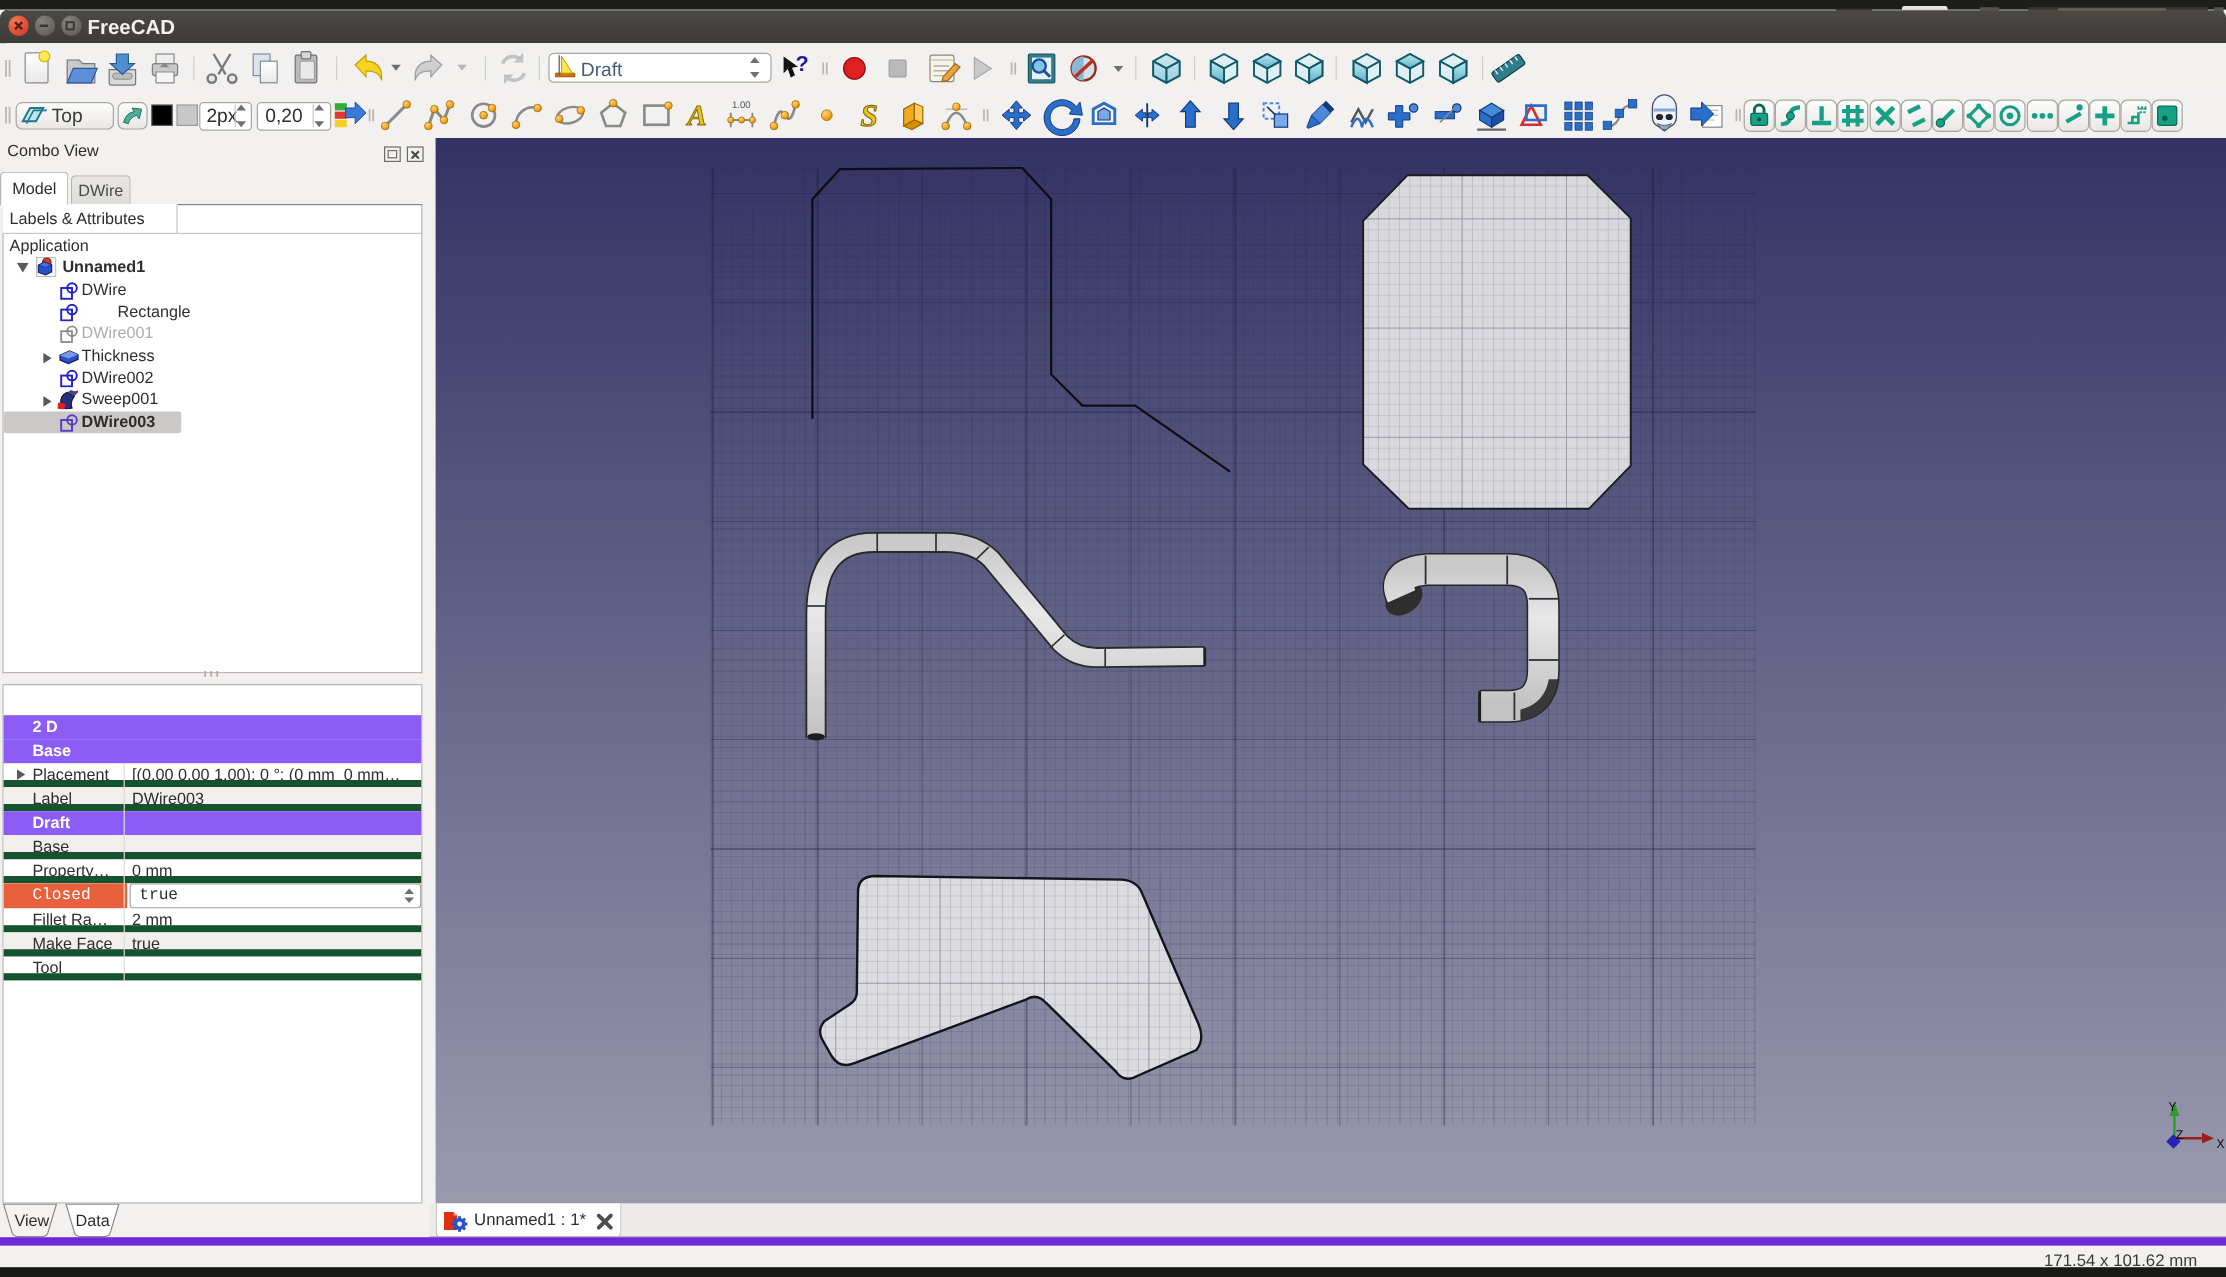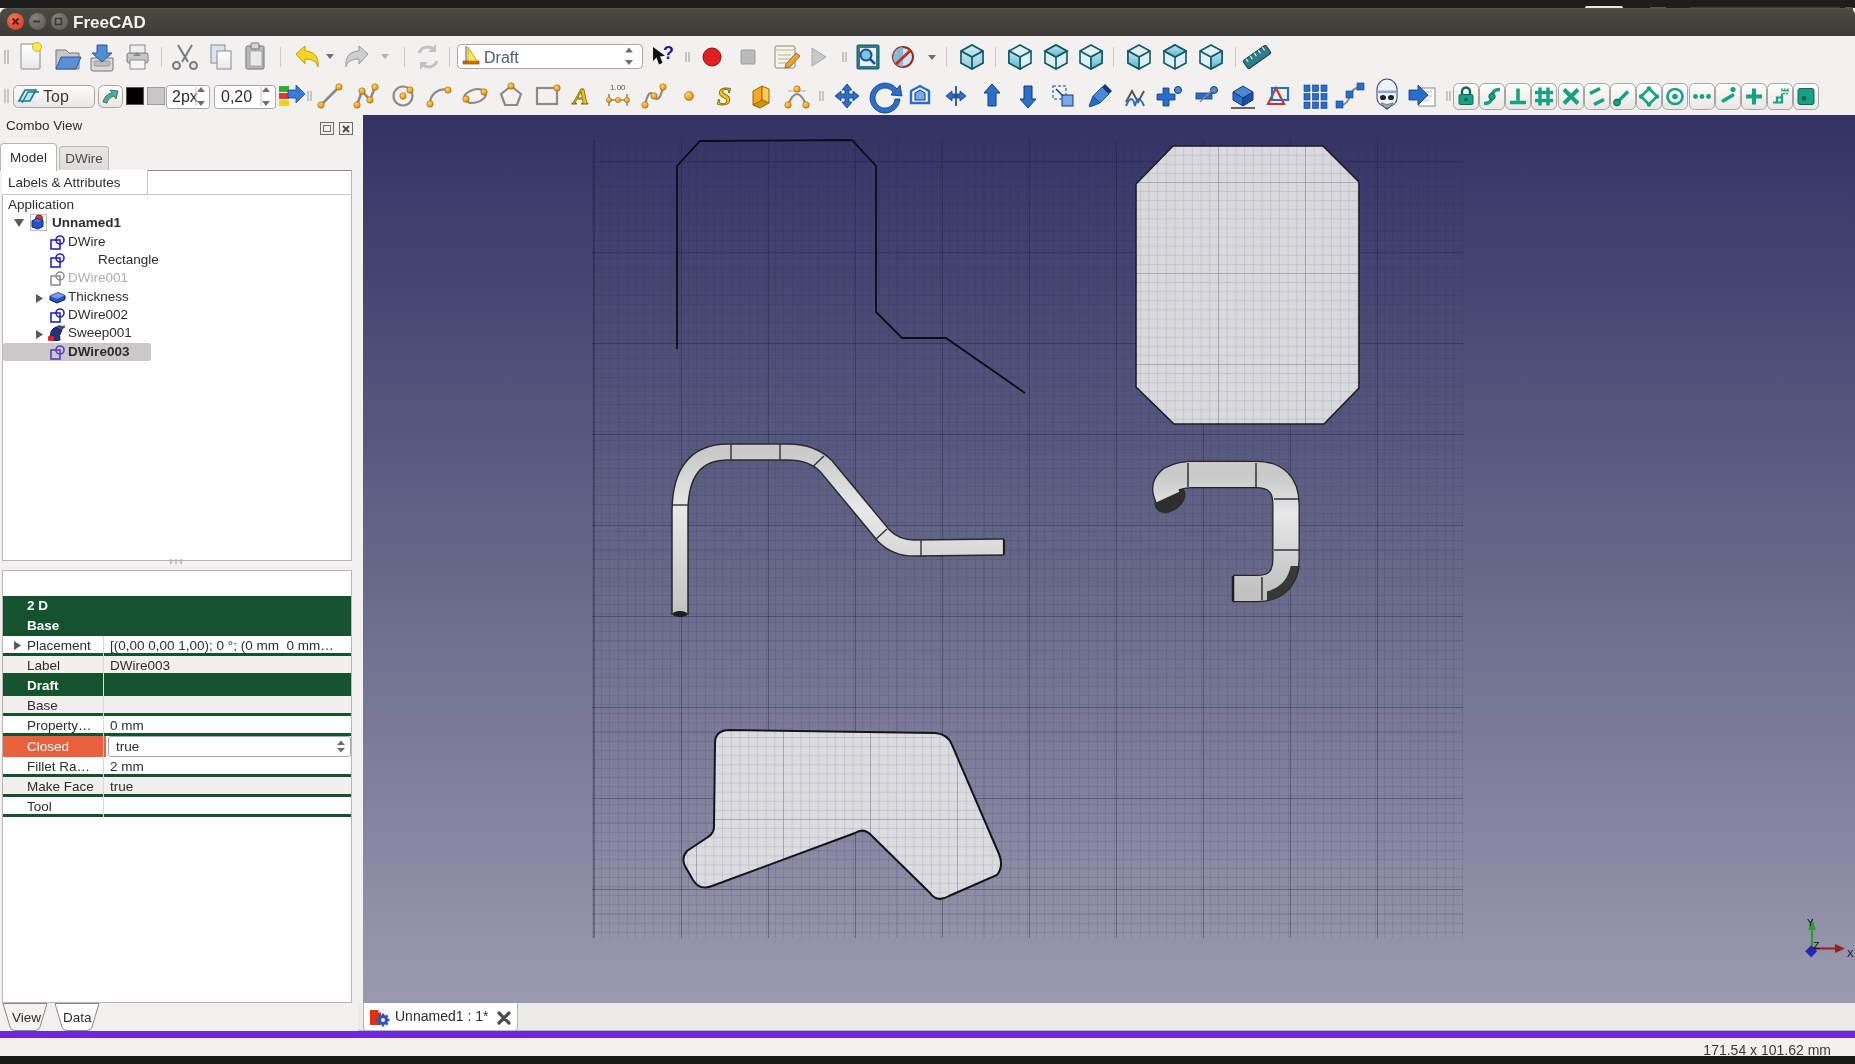--- a/index.html
+++ b/index.html
@@ -434,22 +434,22 @@
       </g>
 </svg>
   </div>
 <div class="abs" id="dock">
     <style>
 #dock .trow{position:absolute;left:0;width:352px;height:18.4px;line-height:18.4px;white-space:nowrap;}
 #dock .ticon{position:absolute;top:2px;}
 #dock .prow{position:absolute;left:3px;width:348px;height:20px;line-height:20px;font-size:13.5px;overflow:hidden;}
 #dock .plab{position:absolute;left:24px;top:0;}
 #dock .pval{position:absolute;left:107px;top:0;}
-#dock .pgray{background:#14532d;color:#fff;font-weight:bold;}
-#dock .pdiv{border-bottom:3px solid #14532d;}
+#dock .pgray{background:#8b5cf6;color:#fff;font-weight:bold;}
+#dock .pdiv{border-bottom:6px solid #14532d;}
 </style>
 <div style="position:absolute;left:6px;top:3px;font-size:13.5px;color:#2e2d2b;">Combo View</div>
 <svg style="position:absolute;left:320px;top:6px" width="34" height="15">
  <rect x="0.5" y="1.5" width="13" height="12" fill="none" stroke="#6f6d6a"></rect>
       <rect x="3.5" y="4.5" width="7" height="6" fill="none" stroke="#6f6d6a"></rect>
  <rect x="19.5" y="1.5" width="13" height="12" fill="none" stroke="#6f6d6a"></rect>
       <path d="M23 5 l6 6 m0 -6 l-6 6" stroke="#4a4a48" stroke-width="1.8"></path>
 </svg>
 
 <div style="position:absolute;left:0px;top:28px;width:57px;height:28px;background:#fff;border:1px solid #b8b6b4;border-bottom:none;border-radius:4px 4px 0 0;text-align:center;line-height:27px;z-index:2;">Model</div>
@@ -532,21 +532,21 @@
  <div class="prow pgray" style="top:80px">
         <span class="plab">Draft</span>
       </div>
  <div class="prow pdiv" style="top:100px;background:#f1f0ee;">
         <span class="plab">Base</span>
       </div>
  <div class="prow pdiv" style="top:120px">
         <span class="plab">Property…</span>
         <span class="pval">0 mm</span>
       </div>
- <div class="prow" style="top:140px;height:21px;">
+ <div class="prow" style="top:140px;height:21px;font-family:Liberation Mono, monospace;">
         <div style="position:absolute;left:0;top:0;width:103px;height:21px;background:#e8603c;color:#fff;line-height:21px;"><span style="margin-left:24px">Closed</span></div>
    <div style="position:absolute;left:105px;top:0px;width:243px;height:21px;background:#fff;border:1px solid #a8a6a2;border-radius:3px;line-height:19px;"><span style="margin-left:7px">true</span>
    <svg style="position:absolute;right:4px;top:3px" width="10" height="14">
             <path d="M1 5 l8 0 -4 -4.5 z M1 8 l8 0 -4 4.5 z" fill="#6f6f6f"></path>
           </svg></div>
       </div>
  <div class="prow pdiv" style="top:161px">
         <span class="plab">Fillet Ra…</span>
         <span class="pval">2 mm</span>
       </div>

